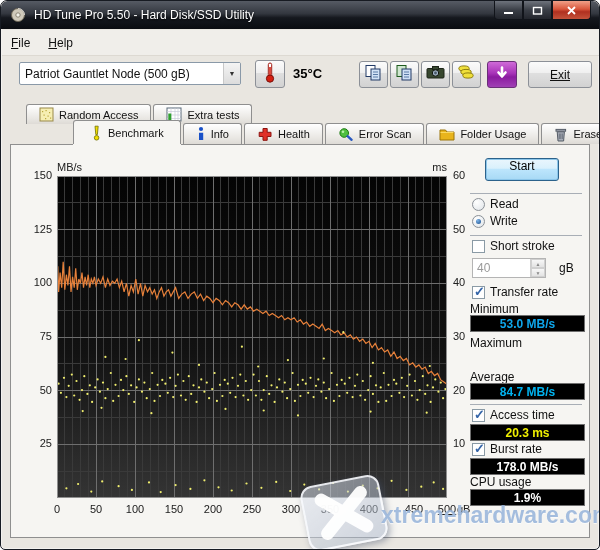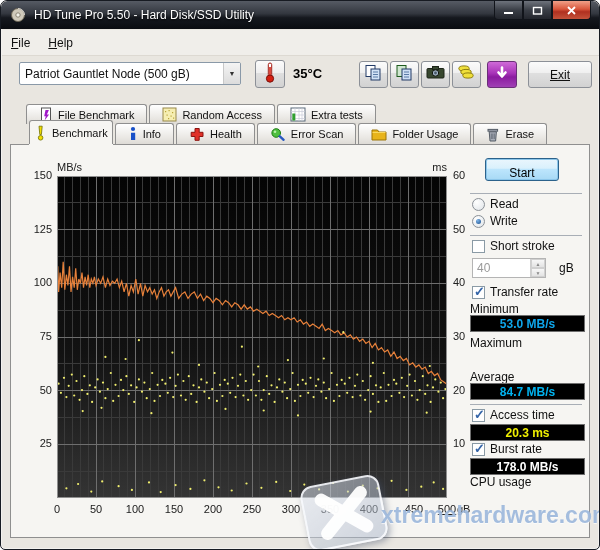--- a/index.html
+++ b/index.html
@@ -41,34 +41,34 @@
   #exit-btn{position:absolute;left:527px;top:4px;width:64px;height:27px;font-size:12px;color:#111;text-decoration:underline;}
   
   .tabrow{position:absolute;display:flex;}
   #tab-row-1{left:25px;top:103px;height:20px;}
   #tab-row-2{left:28px;top:122px;height:21px;}
   .tab{display:flex;align-items:center;gap:5px;padding:0 12px;font-size:11px;color:#111;
     border:1px solid #8f8f8f;border-bottom:none;border-radius:3px 3px 0 0;
     background:linear-gradient(180deg,#ffffff,#e9e7e3 70%,#dedbd6);margin-right:2px;white-space:nowrap;}
   .tab .ticon{display:flex;align-items:center;}
   .tab.active{background:#f6f5f2;height:24px;margin-top:-3px;position:relative;z-index:5;
-    box-shadow:0 1px 0 #f6f5f2;padding:0 4px;}
+    box-shadow:0 1px 0 #f6f5f2;padding:0 16px;margin-left:44px;}
   
   #page{position:absolute;left:9px;top:143px;width:580px;height:394px;background:#f6f5f2;
     border:1px solid #8f8f8f;z-index:2;}
   
   #plot-svg{position:absolute;left:46px;top:31px;}
   .tick{position:absolute;font-size:11px;color:#202020;}
   .tick.left{width:28px;text-align:right;}
   .unit-label{position:absolute;font-size:11px;color:#202020;}
   
   .sep{position:absolute;height:1px;background:#a8aeb6;width:112px;left:459px;}
   #start-btn{position:absolute;left:474px;top:13px;width:74px;height:23px;font-size:12px;color:#000;
     background:linear-gradient(180deg,#eaf6fd,#d9f0fc 45%,#bee6fd 46%,#a7d9f5);
-    border:1px solid #2c628b;border-radius:3px;display:flex;align-items:flex-end;justify-content:center;
+    border:1px solid #2c628b;border-radius:3px;display:flex;align-items:flex-start;justify-content:center;
     box-shadow:inset 0 0 0 1px #8cc6ea;}
   .ctl-row{position:absolute;display:flex;align-items:center;gap:5px;font-size:12px;color:#111;text-align:center;}
   .radio{width:13px;height:13px;border-radius:50%;border:1px solid #8a9097;
     background:radial-gradient(circle at 35% 30%,#fff,#dfe4e8);position:relative;}
   .radio.checked::after{content:"";position:absolute;left:3px;top:3px;width:5px;height:5px;border-radius:50%;
     background:radial-gradient(circle at 35% 30%,#7db4e8,#1c4e8c);}
   .cb{width:13px;height:13px;border:1px solid #8a9aa5;background:#fff;position:relative;}
   .cb.checked::after{content:"✓";position:absolute;left:1px;top:-3px;font-size:13px;font-weight:bold;color:#3565a8;}
   #spinner{position:absolute;left:461px;top:113px;width:74px;height:20px;border:1px solid #b4b4b4;background:#fff;
     display:flex;}
@@ -168,29 +168,20 @@
       <span><svg width="16" height="16">
             <path d="M8 2.5v7M4.5 7.5L8 11.5l3.5-4" stroke="#fff" stroke-width="2.6" fill="none" stroke-linecap="round" stroke-linejoin="round"></path>
           </svg></span>
     </div>
     <div id="exit-btn" class="btn-face">
         <span>Exit</span>
       </div>
   </div>
 
   <div id="tab-row-1" class="tabrow">
-      <div class="tab">
-        <span class="ticon">
-          <svg width="14" height="16">
-            <rect x="2.5" y="1" width="9" height="14" fill="#fff" stroke="#555"></rect>
-            <path d="M6.5 3h3.4l-2 4.4h2.2L5.6 13.5l1.2-4.2H5.2z" fill="#a018c8"></path>
-          </svg>
-        </span>
-        <span>File Benchmark</span>
-      </div>
       <div class="tab">
         <span class="ticon">
           <svg width="15" height="15">
             <rect x="1" y="1" width="13" height="13" fill="#f6eeb2" stroke="#99894a"></rect>
             <g fill="#b9a53a">
               <rect x="3" y="4" width="1.2" height="1.2"></rect>
               <rect x="6.5" y="3" width="1.2" height="1.2"></rect>
               <rect x="10" y="5" width="1.2" height="1.2"></rect>
               <rect x="4.5" y="7.5" width="1.2" height="1.2"></rect>
               <rect x="8.5" y="8.5" width="1.2" height="1.2"></rect>
@@ -622,20 +613,21 @@
     </div>
     <div class="vbox" style="top:279px;color:#f0f000">20.3 ms</div>
 
     <div class="ctl-row" style="left:461px;top:297px">
       <span class="cb checked"></span>
       <span>Burst rate</span>
     </div>
     <div class="vbox" style="top:313px;color:#fff">178.0 MB/s</div>
 
     <span class="small-label" style="left:459px;top:330px">CPU usage</span>
+    <div class="vbox" style="top:344px;color:#fff">1.9%</div>
   </div>
 
   <div id="wm">
     <div id="wm-tile">
       <svg width="76" height="62">
           <path d="M18 14l40 34M58 14L18 48" stroke="rgba(255,255,255,.95)" stroke-width="13" stroke-linecap="round"></path>
         </svg>
     </div>
     <span id="wm-text">xtremehardware.com</span>
   </div>

